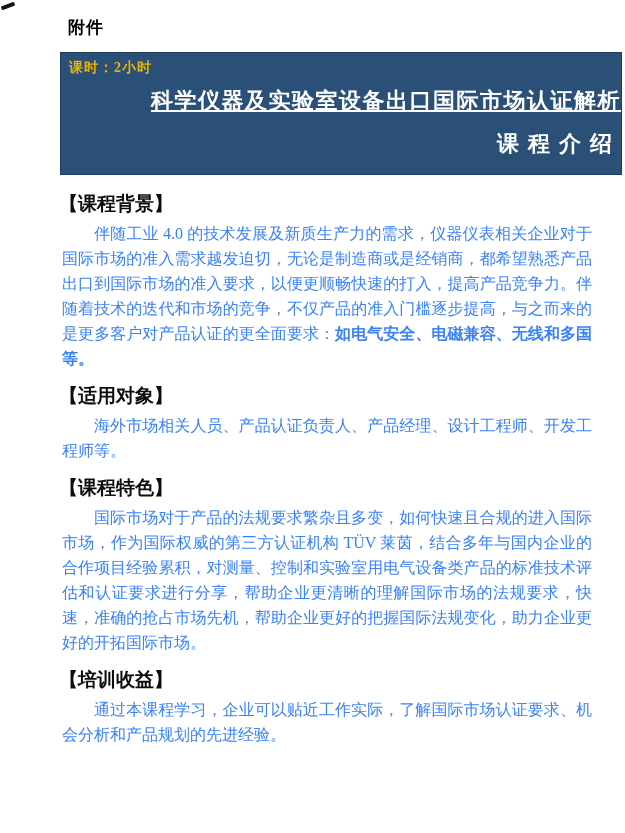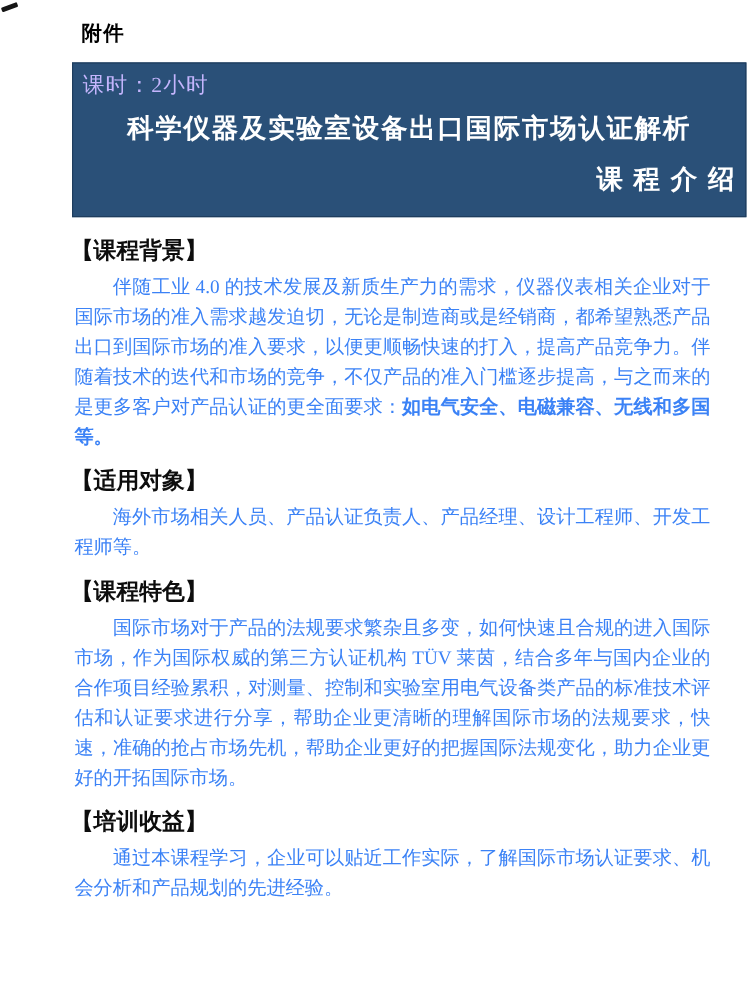--- a/index.html
+++ b/index.html
@@ -29,35 +29,36 @@
     letter-spacing: 1px;
   }
   .banner {
     margin: 13px 0 0 60px;
     width: 562px;
     background: #2a5078;
     border: 1px solid #1e3d5e;
     padding: 6px 0 16px 0;
   }
   .banner-duration {
-    color: #c4b5fd;
-    font-size: 18px;
-    font-weight: normal;
+    color: #eab308;
+    font-size: 14px;
+    font-weight: bold;
     margin-left: 8px;
     letter-spacing: 1px;
     font-family: "Liberation Serif", "DejaVu Serif", serif;
   }
   .banner-title-1 {
     color: #ffffff;
-    text-align: center;
+    text-align: right;
     font-size: 22px;
     font-weight: bold;
     letter-spacing: 1.5px;
     margin-top: 10px;
     line-height: 28px;
+    text-decoration: underline;
   }
   .banner-title-2 {
     color: #ffffff;
     text-align: right;
     font-size: 22px;
     font-weight: bold;
     letter-spacing: 9px;
     padding-left: 9px;
     margin-top: 15px;
     line-height: 28px;

